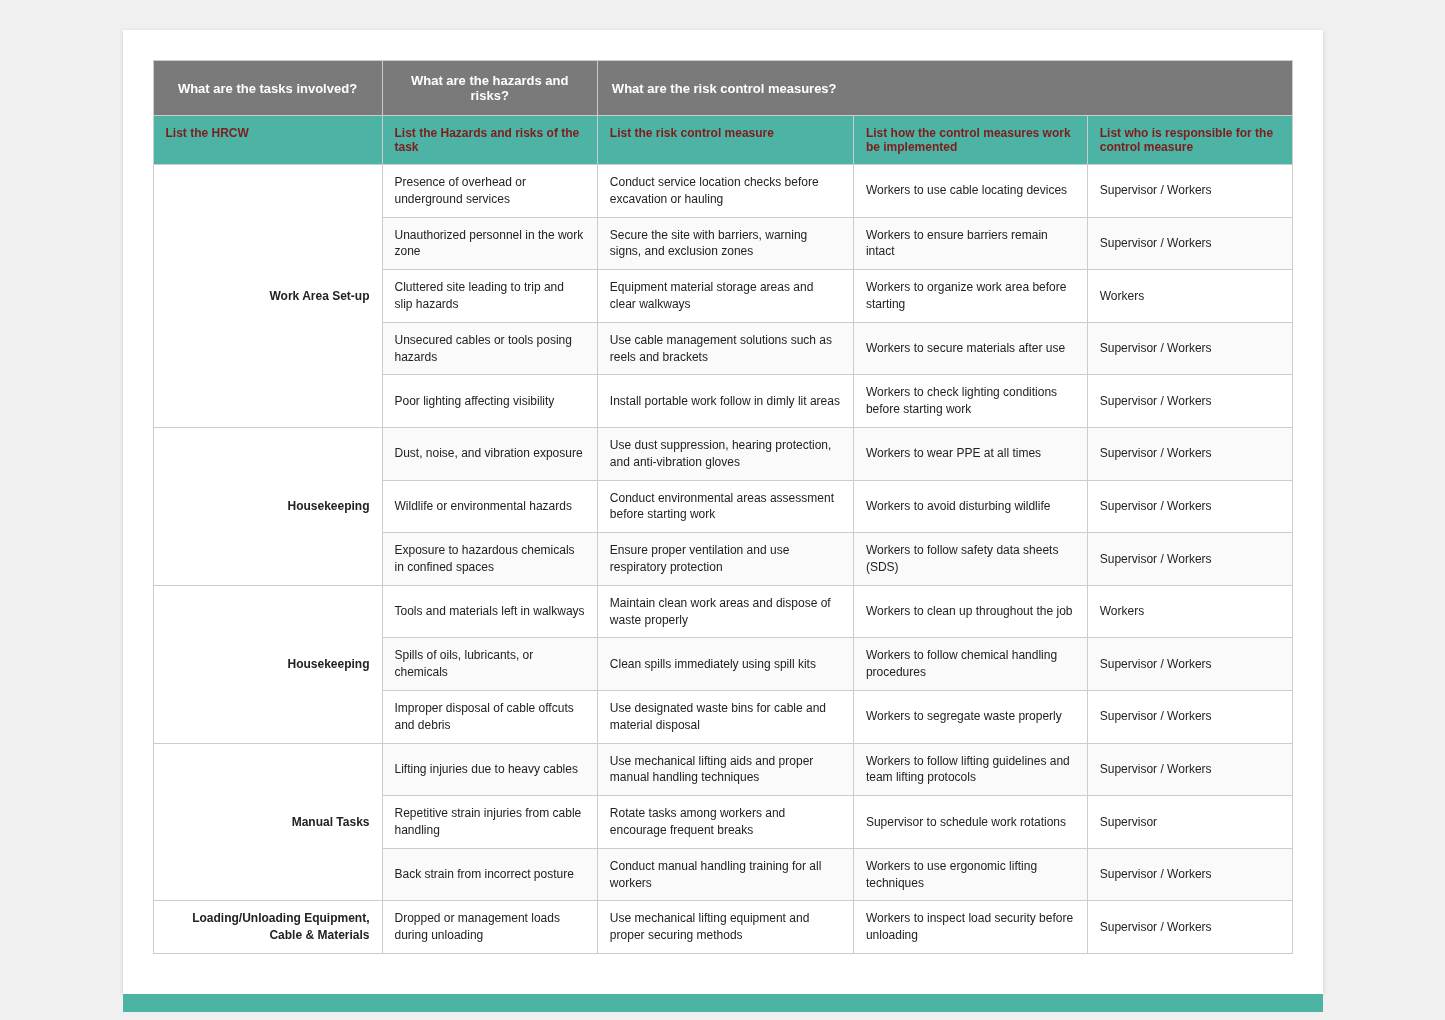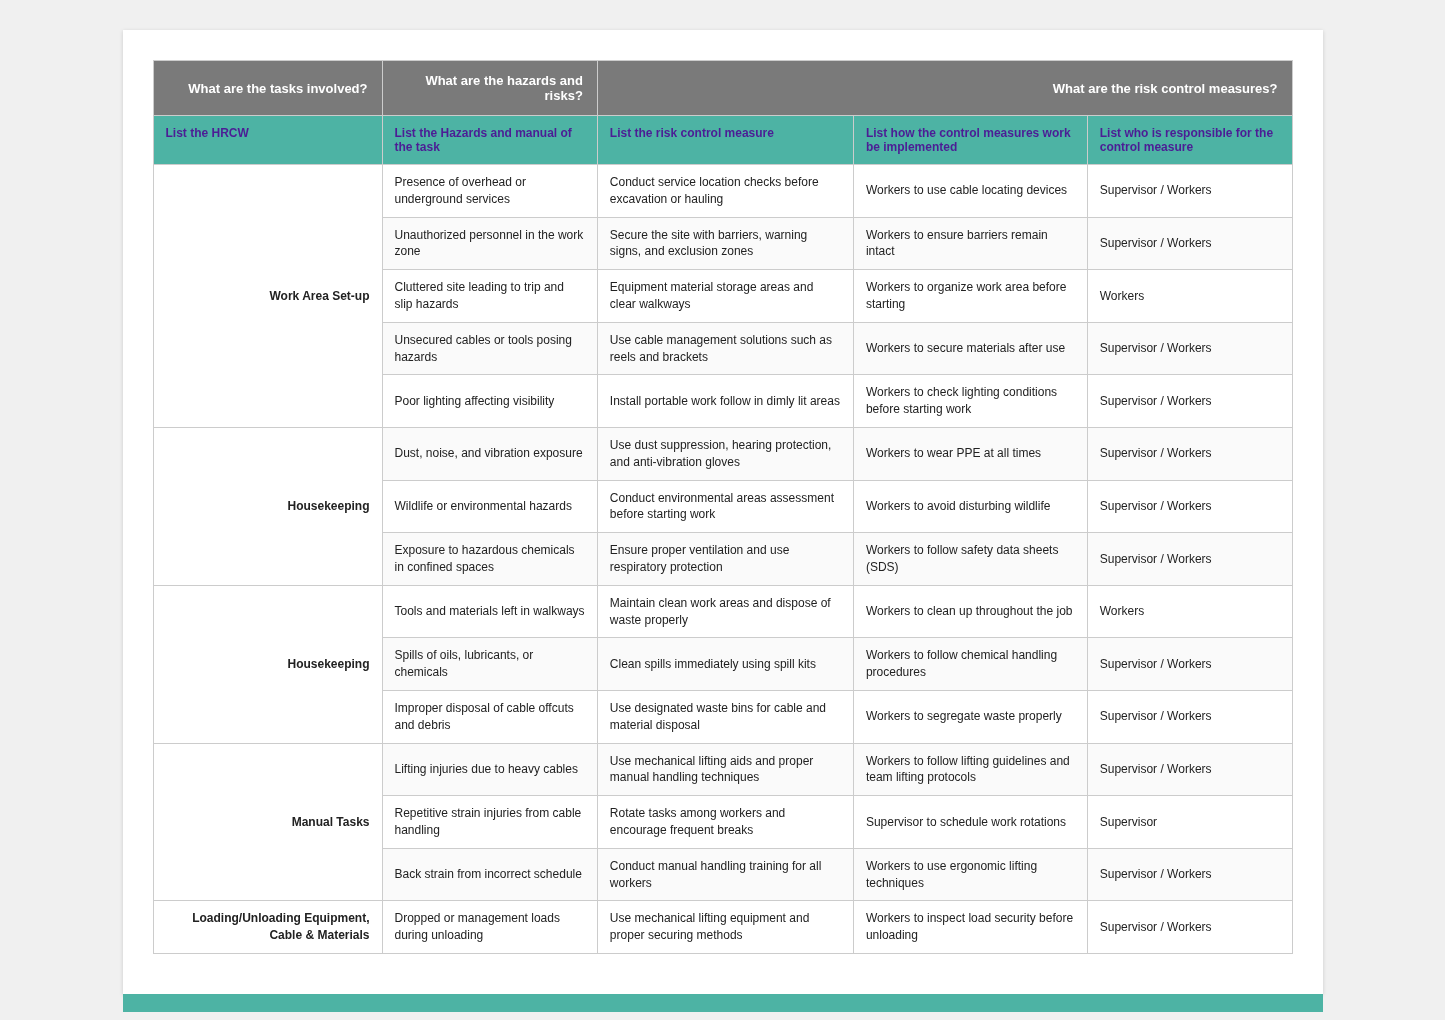--- a/index.html
+++ b/index.html
@@ -23,30 +23,30 @@
       width: 100%;
       border-collapse: collapse;
     }
     
     .header-row-1 th {
       background: #7a7a7a;
       color: #fff;
       font-weight: bold;
       font-size: 13px;
       padding: 12px 14px;
-      text-align: right;
+      text-align: center;
       border: 1px solid #ccc;
     }
     .header-row-1 th.span-3 {
-      text-align: right;
+      text-align: left;
     }
     
     .header-row-2 th {
       background: #4db3a4;
-      color: #4c1d95;
+      color: #7f1d1d;
       font-weight: bold;
       font-size: 12px;
       padding: 10px 12px;
       text-align: left;
       border: 1px solid #ccc;
       vertical-align: top;
     }
     
     .main-table tbody tr td {
       border: 1px solid #ccc;
@@ -83,21 +83,21 @@
   <div class="page-wrapper">
     <table class="main-table">
       <thead>
         <tr class="header-row-1">
           <th>What are the tasks involved?</th>
           <th>What are the hazards and risks?</th>
           <th colspan="3" class="span-3">What are the risk control measures?</th>
         </tr>
         <tr class="header-row-2">
           <th>List the HRCW</th>
-          <th>List the Hazards and manual of the task</th>
+          <th>List the Hazards and risks of the task</th>
           <th>List the risk control measure</th>
           <th>List how the control measures work be implemented</th>
           <th>List who is responsible for the control measure</th>
         </tr>
       </thead>
       <tbody id="table-body">
       <tr>
             <td rowspan="5" class="category-cell">Work Area Set-up</td>
             <td>Presence of overhead or underground services</td>
             <td>Conduct service location checks before excavation or hauling</td>
@@ -173,21 +173,21 @@
             <td>Workers to follow lifting guidelines and team lifting protocols</td>
             <td>Supervisor / Workers</td>
           </tr>
           <tr>
             <td>Repetitive strain injuries from cable handling</td>
             <td>Rotate tasks among workers and encourage frequent breaks</td>
             <td>Supervisor to schedule work rotations</td>
             <td>Supervisor</td>
           </tr>
           <tr>
-            <td>Back strain from incorrect schedule</td>
+            <td>Back strain from incorrect posture</td>
             <td>Conduct manual handling training for all workers</td>
             <td>Workers to use ergonomic lifting techniques</td>
             <td>Supervisor / Workers</td>
           </tr>
           <tr>
             <td rowspan="1" class="category-cell">Loading/Unloading Equipment, Cable &amp; Materials</td>
             <td>Dropped or management loads during unloading</td>
             <td>Use mechanical lifting equipment and proper securing methods</td>
             <td>Workers to inspect load security before unloading</td>
             <td>Supervisor / Workers</td>

